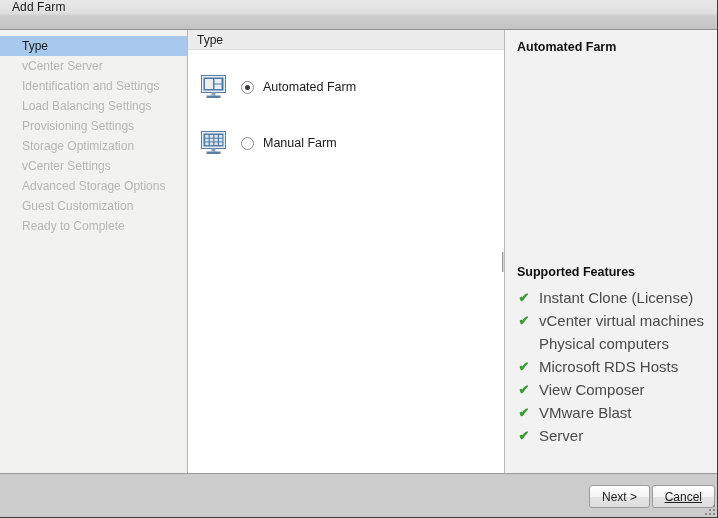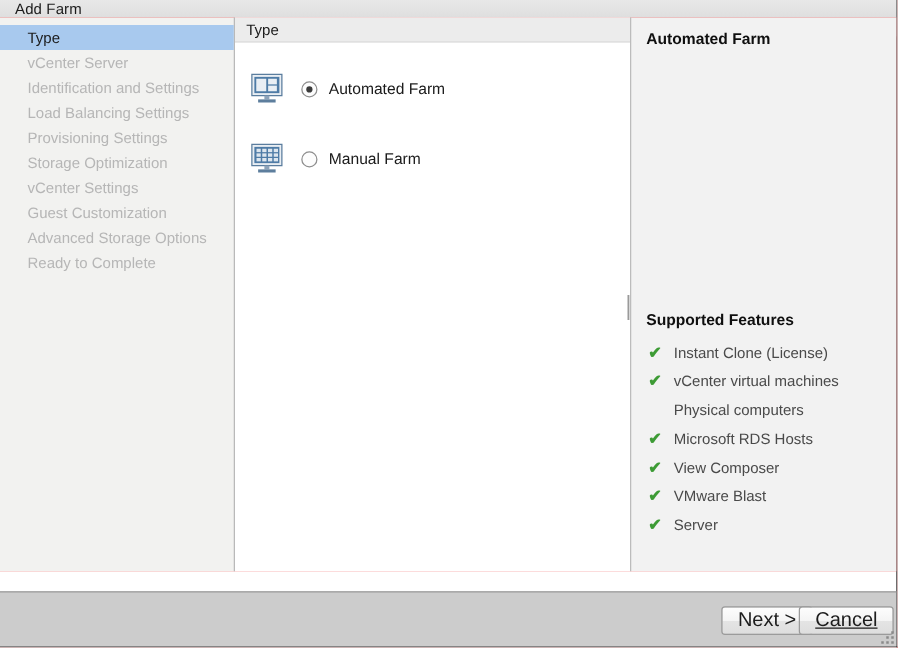--- a/index.html
+++ b/index.html
@@ -35,23 +35,23 @@
   .titlebar-text {
     margin-left: 12px;
     font-size: 12px;
     color: #1a1a1a;
     letter-spacing: .1px;
   }
 
   
   .body-area {
     position: absolute;
-    left: 0; top: 14px;
+    left: 0; top: 30px;
     width: 718px; height: 443px;
-    background: #ef4444;
+    background: #ec4899;
     display: flex;
   }
 
   
   .sidebar {
     width: 188px;
     height: 443px;
     background: #f2f2f0;
     border-right: 1px solid #b9b9b9;
     padding-top: 6px;
@@ -196,21 +196,21 @@
     flex: 0 0 14px;
     margin-right: 8px;
     color: #3d9b35;
     font-size: 13px;
     line-height: 13px;
     text-align: center;
     font-weight: bold;
   }
   .check.off { color: transparent; }
   .feature-label {
-    font-size: 12px;
+    font-size: 15px;
     color: #4a4a4a;
     white-space: nowrap;
   }
 
   
   .footer {
     position: absolute;
     left: 0; top: 473px;
     width: 718px; height: 45px;
     background: #cccccc;
@@ -218,21 +218,21 @@
   }
   .btn {
     position: absolute;
     top: 11px;
     height: 23px;
     min-width: 60px;
     border: 1px solid #9b9b9b;
     border-radius: 3px;
     background: linear-gradient(to bottom, #fdfdfd 0%, #f4f4f4 50%, #e4e4e4 51%, #dedede 100%);
     font-family: "Liberation Sans", sans-serif;
-    font-size: 16px;
+    font-size: 12px;
     color: #1d1d1d;
     padding: 0 12px;
     cursor: default;
     margin-left: 11px;
   }
   .btn-next { right: 68px; }
   .btn-cancel { right: 3px; text-decoration: underline; }
 
   .grip {
     position: absolute;
@@ -259,22 +259,22 @@
   <div class="body-area">
 
     <div class="sidebar">
         <div class="nav-item active">Type</div>
         <div class="nav-item">vCenter Server</div>
         <div class="nav-item">Identification and Settings</div>
         <div class="nav-item">Load Balancing Settings</div>
         <div class="nav-item">Provisioning Settings</div>
         <div class="nav-item">Storage Optimization</div>
         <div class="nav-item">vCenter Settings</div>
+        <div class="nav-item">Advanced Storage Options</div>
         <div class="nav-item">Guest Customization</div>
-        <div class="nav-item">Advanced Storage Options</div>
         <div class="nav-item">Ready to Complete</div>
       </div>
 
     <div class="center">
       <div class="center-header">Type</div>
       <div class="choices">
           <div class="choice-row">
             <span class="type-icon"><svg viewBox="0 0 28 26" width="28" height="26">
                 <rect x="1.5" y="1.5" width="24" height="17" fill="#e9eef3" stroke="#5a7d9e" stroke-width="1"></rect>
                 <rect x="3.5" y="3.5" width="20" height="13" fill="#4e7ba6"></rect>

